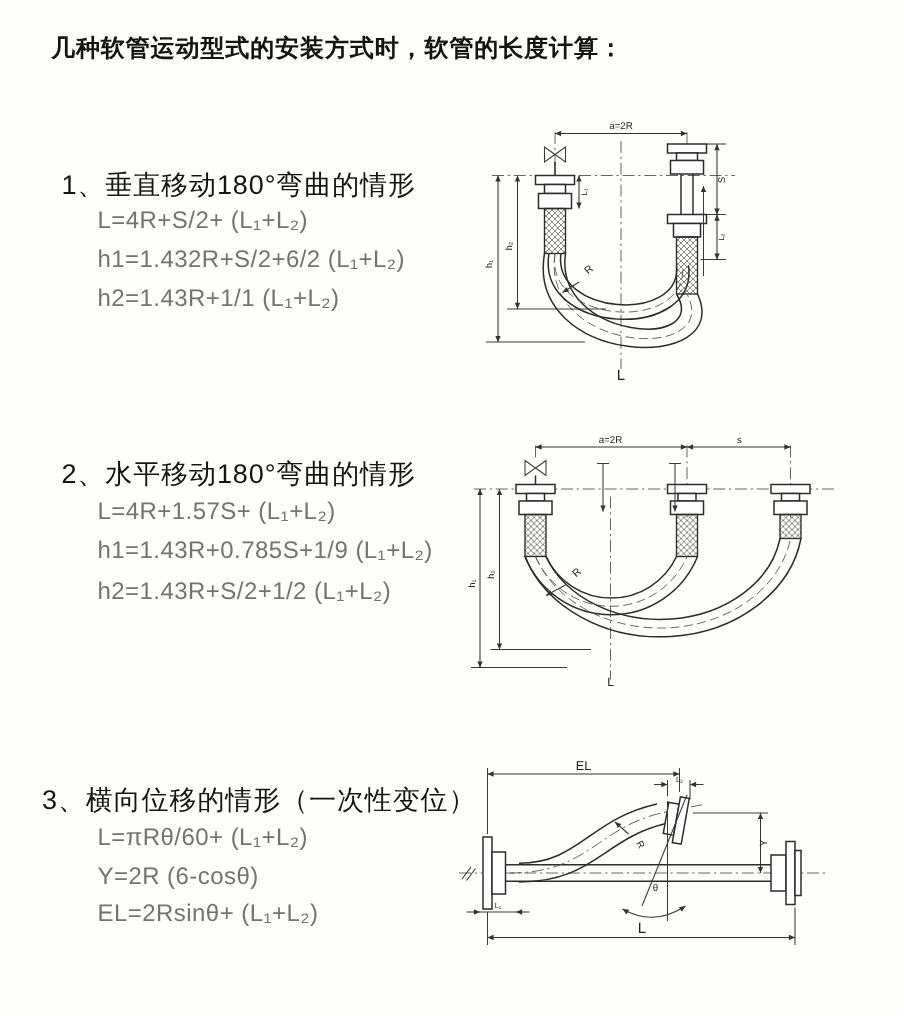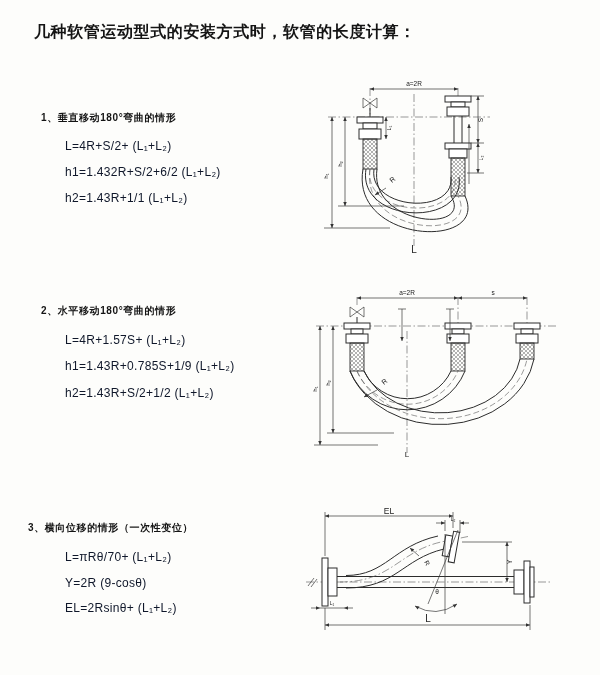--- a/index.html
+++ b/index.html
@@ -3,22 +3,22 @@
 <meta charset="utf-8">
 <style>
   html,body{margin:0;padding:0}
   body{
     width:600px;height:675px;position:relative;overflow:hidden;
     background:#fdfdfb;color:#141414;
     font-family:"Liberation Sans","DejaVu Sans",sans-serif;
   }
   .abs{position:absolute;white-space:nowrap}
   .title{font-size:16px;font-weight:700;letter-spacing:.6px}
-  .heading{font-size:10px;font-weight:700;letter-spacing:.6px}
-  .formula{font-size:12px;font-weight:400;letter-spacing:.3px;color:#0f172a}
+  .heading{font-size:18px;font-weight:400;letter-spacing:.6px}
+  .formula{font-size:16px;font-weight:400;letter-spacing:.3px;color:#737373}
   svg{position:absolute;overflow:visible}
   svg text{fill:#222;font-family:"Liberation Sans","DejaVu Sans",sans-serif}
   .ln{stroke:#2c2c2c;stroke-width:1;fill:none}
   .thin{stroke:#3a3a3a;stroke-width:.7;fill:none}
   .fit{fill:#fff;stroke:#2c2c2c;stroke-width:1}
   .cl{stroke:#555;stroke-width:.6;stroke-dasharray:8 2.5 1.5 2.5;fill:none}
   .hc{stroke:#555;stroke-width:.6;stroke-dasharray:6 3;fill:none}
   .dim{stroke:#333;stroke-width:.7;fill:none}
 </style>
 </head>
@@ -30,22 +30,22 @@
 <div class="abs formula" style="left:65px;top:139px">L=4R+S/2+ (L₁+L₂)</div>
 <div class="abs formula" style="left:65px;top:165px">h1=1.432R+S/2+6/2 (L₁+L₂)</div>
 <div class="abs formula" style="left:65px;top:191px">h2=1.43R+1/1 (L₁+L₂)</div>
 
 <div class="abs heading" style="left:41px;top:304px">2、水平移动180°弯曲的情形</div>
 <div class="abs formula" style="left:65px;top:333px">L=4R+1.57S+ (L₁+L₂)</div>
 <div class="abs formula" style="left:65px;top:359px">h1=1.43R+0.785S+1/9 (L₁+L₂)</div>
 <div class="abs formula" style="left:65px;top:386px">h2=1.43R+S/2+1/2 (L₁+L₂)</div>
 
 <div class="abs heading" style="left:28px;top:521px">3、横向位移的情形（一次性变位）</div>
-<div class="abs formula" style="left:65px;top:550px">L=πRθ/70+ (L₁+L₂)</div>
-<div class="abs formula" style="left:65px;top:576px">Y=2R (9-cosθ)</div>
+<div class="abs formula" style="left:65px;top:550px">L=πRθ/60+ (L₁+L₂)</div>
+<div class="abs formula" style="left:65px;top:576px">Y=2R (6-cosθ)</div>
 <div class="abs formula" style="left:65px;top:601px">EL=2Rsinθ+ (L₁+L₂)</div>
 
 <svg style="left:312px;top:76px" width="266" height="180" viewBox="0 0 266 180">
   <defs>
     <marker id="ar1" viewBox="0 0 6 6" markerWidth="7" markerHeight="7" refX="5.5" refY="3" orient="auto-start-reverse">
       <path d="M0.5,0.8 L5.5,3 L0.5,5.2 z" fill="#333"></path>
     </marker>
     <pattern id="br1" width="4" height="4" patternUnits="userSpaceOnUse">
       <path d="M0,4 L4,0 M0,0 L4,4" stroke="#666" stroke-width="0.5"></path>
     </pattern>

